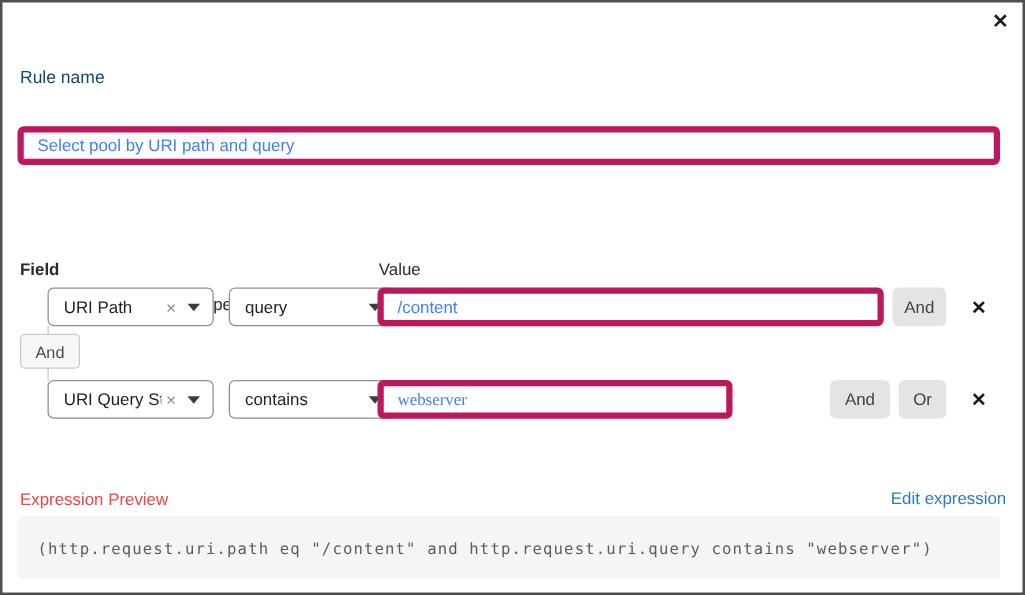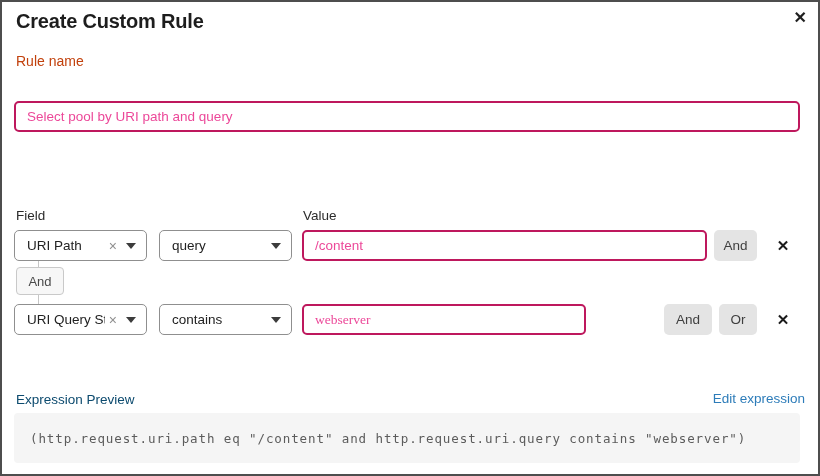--- a/index.html
+++ b/index.html
@@ -2,61 +2,60 @@
 <html><head>
 <meta charset="utf-8">
 <style>
   html,body{margin:0;padding:0;background:#fff;}
   body{width:820px;height:476px;position:relative;font-family:"Liberation Sans",sans-serif;-webkit-font-smoothing:antialiased;}
   .modal{position:absolute;inset:0;background:#fff;border:2px solid #4e4e4e;box-sizing:border-box;}
 
   .title{position:absolute;left:14px;top:8px;font-size:20px;font-weight:700;color:#1d1d1d;letter-spacing:-0.2px;}
   .close-btn{position:absolute;right:11px;top:6px;font-size:16px;font-weight:700;color:#1f1f1f;cursor:pointer;line-height:20px;}
 
-  .rule-name-label{position:absolute;left:14px;top:51px;font-size:14px;color:#c2410c;}
+  .rule-name-label{position:absolute;left:14px;top:51px;font-size:14px;color:#0c4a6e;}
   .rule-name-hint{position:absolute;left:14px;top:72px;font-size:13.5px;color:#9b9b9b;}
-  .text-input{position:absolute;box-sizing:border-box;height:31px;border:2px solid #be185d;border-radius:5px;background:#fff;font-family:"Liberation Sans",sans-serif;font-size:13.5px;color:#ec4899;padding:0 11px;outline:none;}
+  .text-input{position:absolute;box-sizing:border-box;height:31px;border:5px solid #be185d;border-radius:5px;background:#fff;font-family:"Liberation Sans",sans-serif;font-size:13.5px;color:#3b82f6;padding:0 11px;outline:none;}
   .rule-name-input{left:12px;top:99px;width:786px;}
 
   .match-heading{position:absolute;left:13px;top:174px;font-size:15px;font-weight:700;color:#1d1d1d;}
   .col-label{position:absolute;top:206px;font-size:13.5px;color:#2b2b2b;}
-  .col-field{left:14px;} .col-operator{left:158px;margin-top:28px;} .col-value{left:301px;}
+  .col-field{left:14px;font-weight:bold;} .col-operator{left:158px;margin-top:28px;} .col-value{left:301px;}
 
-  .select{position:absolute;box-sizing:border-box;height:31px;width:133px;border:1px solid #8f8f8f;border-radius:5px;background:#fff;display:flex;align-items:center;padding:0 10px 0 12px;font-size:13.5px;color:#222;cursor:pointer;}
+  .select{position:absolute;box-sizing:border-box;height:31px;width:133px;border:1px solid #8f8f8f;border-radius:5px;background:#fff;display:flex;align-items:center;padding:0 10px 0 12px;font-size:13.5px;color:#222;cursor:pointer;margin-left:24px;}
   .select .lbl{flex:1;white-space:nowrap;overflow:hidden;}
   .remove-x{font-size:14px;color:#8f8f8f;margin:0 9px 0 4px;line-height:1;cursor:pointer;}
   .chev{width:0;height:0;border-left:5px solid transparent;border-right:5px solid transparent;border-top:6px solid #3c3c3c;flex:none;}
   .op-select{left:157px;}
   .field-select{left:12px;}
 
   .row1 .select,.row1 .text-input,.row1 .conj-btn,.row1 .del-x{top:228px;}
   .row2 .select,.row2 .text-input,.row2 .conj-btn,.row2 .del-x{top:302px;}
   .value-input-1{left:300px;width:405px;}
   .value-input-2{left:300px;width:284px;font-family:Liberation Serif, serif;}
 
   .conj-btn{position:absolute;box-sizing:border-box;height:31px;border:none;border-radius:5px;background:#e4e4e4;color:#3f3f3f;font-family:"Liberation Sans",sans-serif;font-size:13.5px;display:inline-flex;align-items:center;justify-content:center;cursor:pointer;}
   .and-btn-1{left:712px;width:43px;}
   .and-btn-2{left:662px;width:48px;}
   .or-btn-2{left:717px;width:38px;}
   .del-x{position:absolute;left:768px;width:26px;height:31px;display:flex;align-items:center;justify-content:center;font-size:15px;font-weight:700;color:#1b1b1b;cursor:pointer;}
 
   .connector-line{position:absolute;left:36px;top:259px;width:1px;height:44px;background:#c6c6c6;}
   .connector-badge{position:absolute;left:14px;top:265px;width:48px;height:28px;box-sizing:border-box;background:#f7f7f7;border:1px solid #c9c9c9;border-radius:4px;display:flex;align-items:center;justify-content:center;font-size:13px;color:#4a4a4a;}
 
-  .expr-label{position:absolute;left:14px;top:390px;font-size:13.5px;color:#0c4a6e;}
+  .expr-label{position:absolute;left:14px;top:390px;font-size:13.5px;color:#ef4444;}
   .edit-link{position:absolute;right:13px;top:389px;font-size:13.5px;color:#2d7cb9;cursor:pointer;}
   .expr-box{position:absolute;left:12px;top:411px;width:786px;height:50px;background:#f5f5f5;border-radius:4px;display:flex;align-items:center;box-sizing:border-box;padding-left:16px;}
   .expr-code{font-family:"DejaVu Sans Mono","Liberation Mono",monospace;font-size:12.5px;color:#5c5c5c;letter-spacing:0.9px;white-space:nowrap;}
 </style>
 </head>
 <body>
 
 <div class="modal">
 
-  <div class="title">Create Custom Rule</div>
   <div class="close-btn">✕</div>
 
   <div class="rule-name-label">Rule name</div>
   <input class="text-input rule-name-input" type="text" value="Select pool by URI path and query" style="">
 
 
   <div class="col-label col-field">Field</div>
   <div class="col-label col-operator">Operator</div>
   <div class="col-label col-value">Value</div>
 

